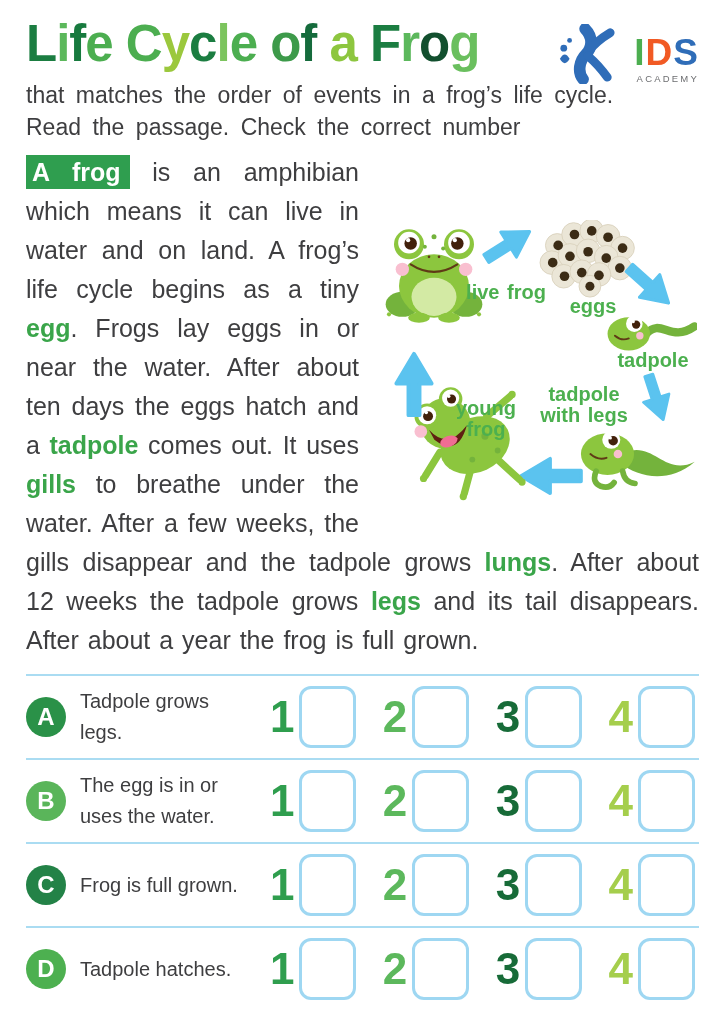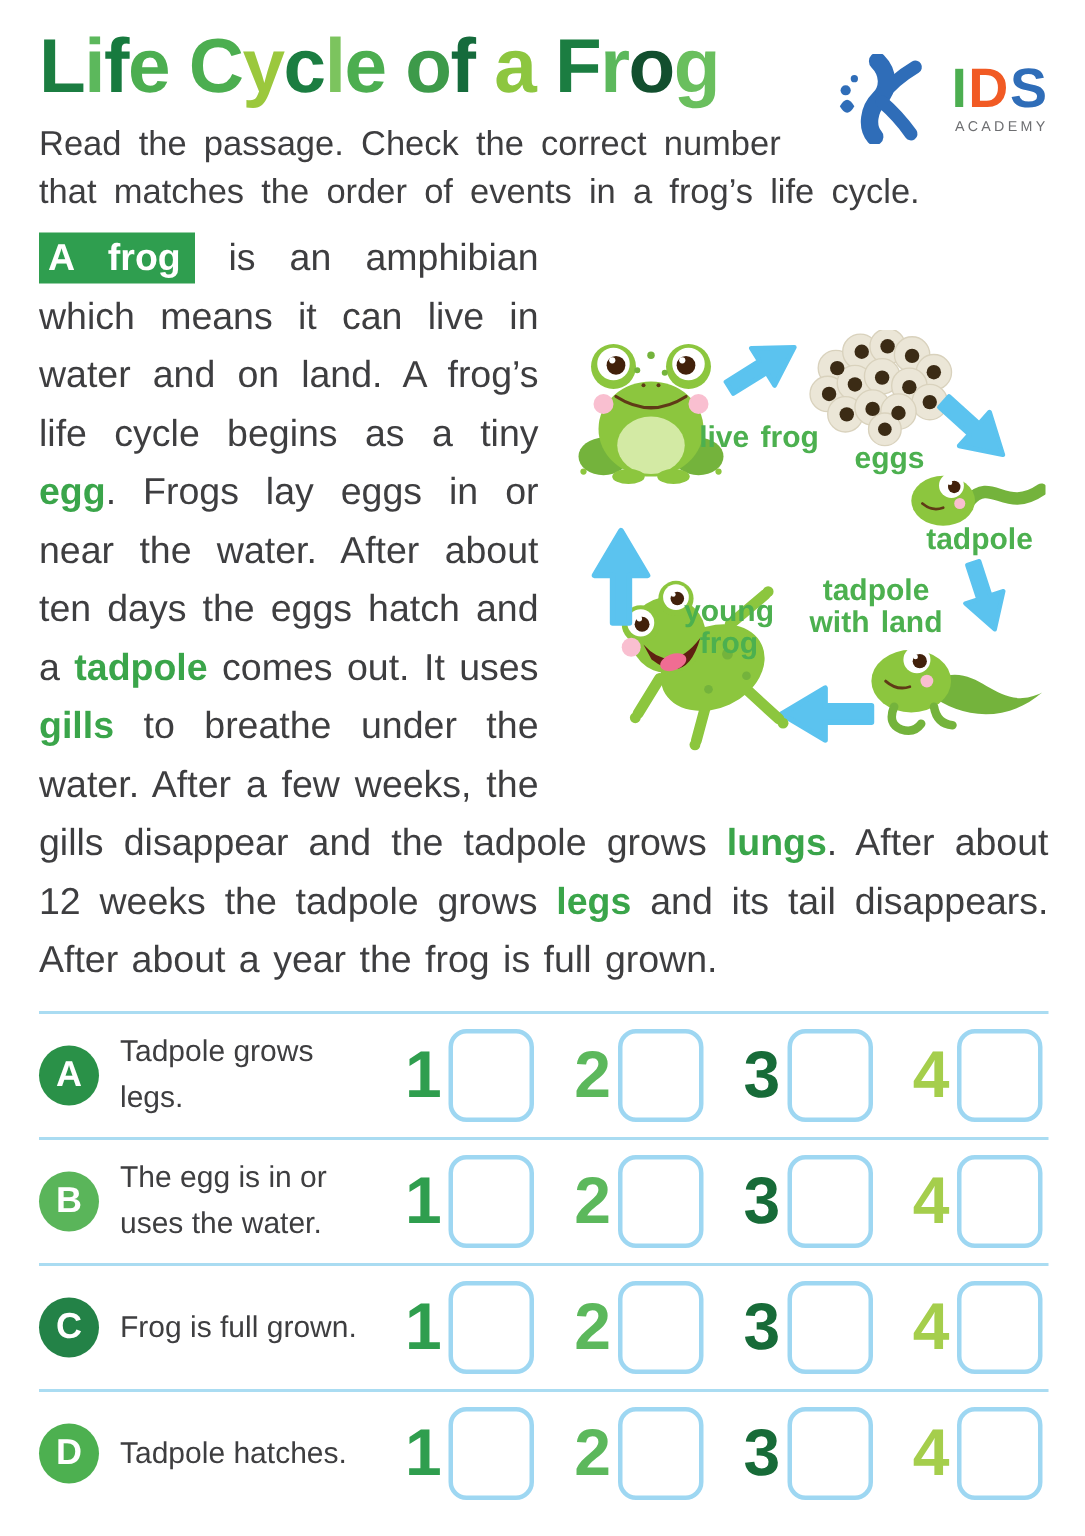--- a/index.html
+++ b/index.html
@@ -15,21 +15,21 @@
   }
   *{box-sizing:border-box;}
   html,body{margin:0;padding:0;background:#fff;}
   body{font-family:"Liberation Sans","DejaVu Sans",sans-serif;color:var(--text-dark);}
   .page{position:relative;width:723px;height:1024px;margin:0 auto;background:#fff;
         padding:16px 24px 10px 26px;overflow:hidden;display:flex;flex-direction:column;}
 
   
   .header{position:relative;flex:none;}
   .title{margin:0;font-size:51px;line-height:1.08;font-weight:bold;letter-spacing:-1px;white-space:nowrap;}
-  .logo{position:absolute;right:0;top:18px;display:flex;align-items:center;gap:20px;}
+  .logo{position:absolute;right:0;top:6px;display:flex;align-items:flex-end;gap:20px;}
   .logo-splash{margin-right:-4px;margin-top:2px;}
   .brand-col{display:flex;flex-direction:column;align-items:flex-end;}
   .brand-letters{font-size:37px;font-weight:bold;line-height:1;letter-spacing:1px;}
   .brand-academy{font-size:9.5px;letter-spacing:2.2px;color:var(--academy-gray);margin-top:2px;}
 
   .instructions{margin-top:8px;font-size:23px;line-height:32px;word-spacing:0.22em;}
 
   
   .passage{margin-top:10px;font-size:25px;line-height:39px;text-align:justify;word-spacing:0.08em;}
   .seg-highlight{background:var(--highlight-green);color:#fff;font-weight:bold;padding:3px 9px 3px 6px;}
@@ -75,22 +75,22 @@
         </g>
       </svg>
       <div class="brand-col">
         <div class="brand-letters"><span style="color: rgb(76, 174, 80);">I</span><span style="color: rgb(241, 90, 36);">D</span><span style="color: rgb(47, 109, 184);">S</span></div>
         <div class="brand-academy">ACADEMY</div>
       </div>
     </div>
   </div>
 
   <div class="instructions">
+    <div>that matches the order of events in a frog’s life cycle.</div>
     <div>Read the passage. Check the correct number</div>
-    <div>that matches the order of events in a frog’s life cycle.</div>
   </div>
 
   <div class="passage" id="passage">
     <div class="diagram-float">
 
       <svg class="stage" style="left:14px;top:-6px" width="102" height="100" viewBox="0 0 120 120">
         <ellipse cx="22" cy="94" rx="20" ry="15" fill="#74b33c"></ellipse>
         <ellipse cx="98" cy="94" rx="20" ry="15" fill="#74b33c"></ellipse>
         <ellipse cx="60" cy="72" rx="42" ry="38" fill="#8cc63e"></ellipse>
         <ellipse cx="60" cy="85" rx="27" ry="23" fill="#d3eaa4"></ellipse>
@@ -177,21 +177,21 @@
       </svg>
 
       <div class="stage-label" style="left:238px;top:118px;width:92px">tadpole</div>
 
       <span class="cycle-arrow" style="left:262px;top:150px;transform:rotate(72deg)">
         <svg width="50" height="31" viewBox="0 0 70 44">
           <path d="M2,16 L36,16 L36,3 L68,22 L36,41 L36,28 L2,28 Z" fill="var(--arrow-blue)" stroke="var(--arrow-blue)" stroke-width="4" stroke-linejoin="round"></path>
         </svg>
       </span>
 
-      <div class="stage-label" style="left:162px;top:152px;width:106px">tadpole with land</div>
+      <div class="stage-label" style="left:162px;top:152px;width:106px">tadpole with legs</div>
 
       <svg class="stage" style="left:204px;top:186px" width="124" height="74" viewBox="0 0 130 78">
         <path d="M55,36 C85,24 96,62 128,46 C100,70 68,62 50,48 Z" fill="#74b33c"></path>
         <ellipse cx="36" cy="38" rx="28" ry="22" fill="#8cc63e"></ellipse>
         <path d="M24,56 q-5,12 5,16 q9,3 14,-4" stroke="#74b33c" stroke-width="6" fill="none" stroke-linecap="round"></path>
         <path d="M52,56 q2,12 13,13" stroke="#74b33c" stroke-width="6" fill="none" stroke-linecap="round"></path>
         <circle cx="40" cy="23" r="9.5" fill="#fff"></circle>
         <circle cx="42" cy="24" r="5" fill="#42210b"></circle>
         <circle cx="39" cy="21" r="1.7" fill="#fff"></circle>
         <path d="M18,38 Q26,45 35,42" stroke="#5f3a16" stroke-width="2" fill="none" stroke-linecap="round"></path>

